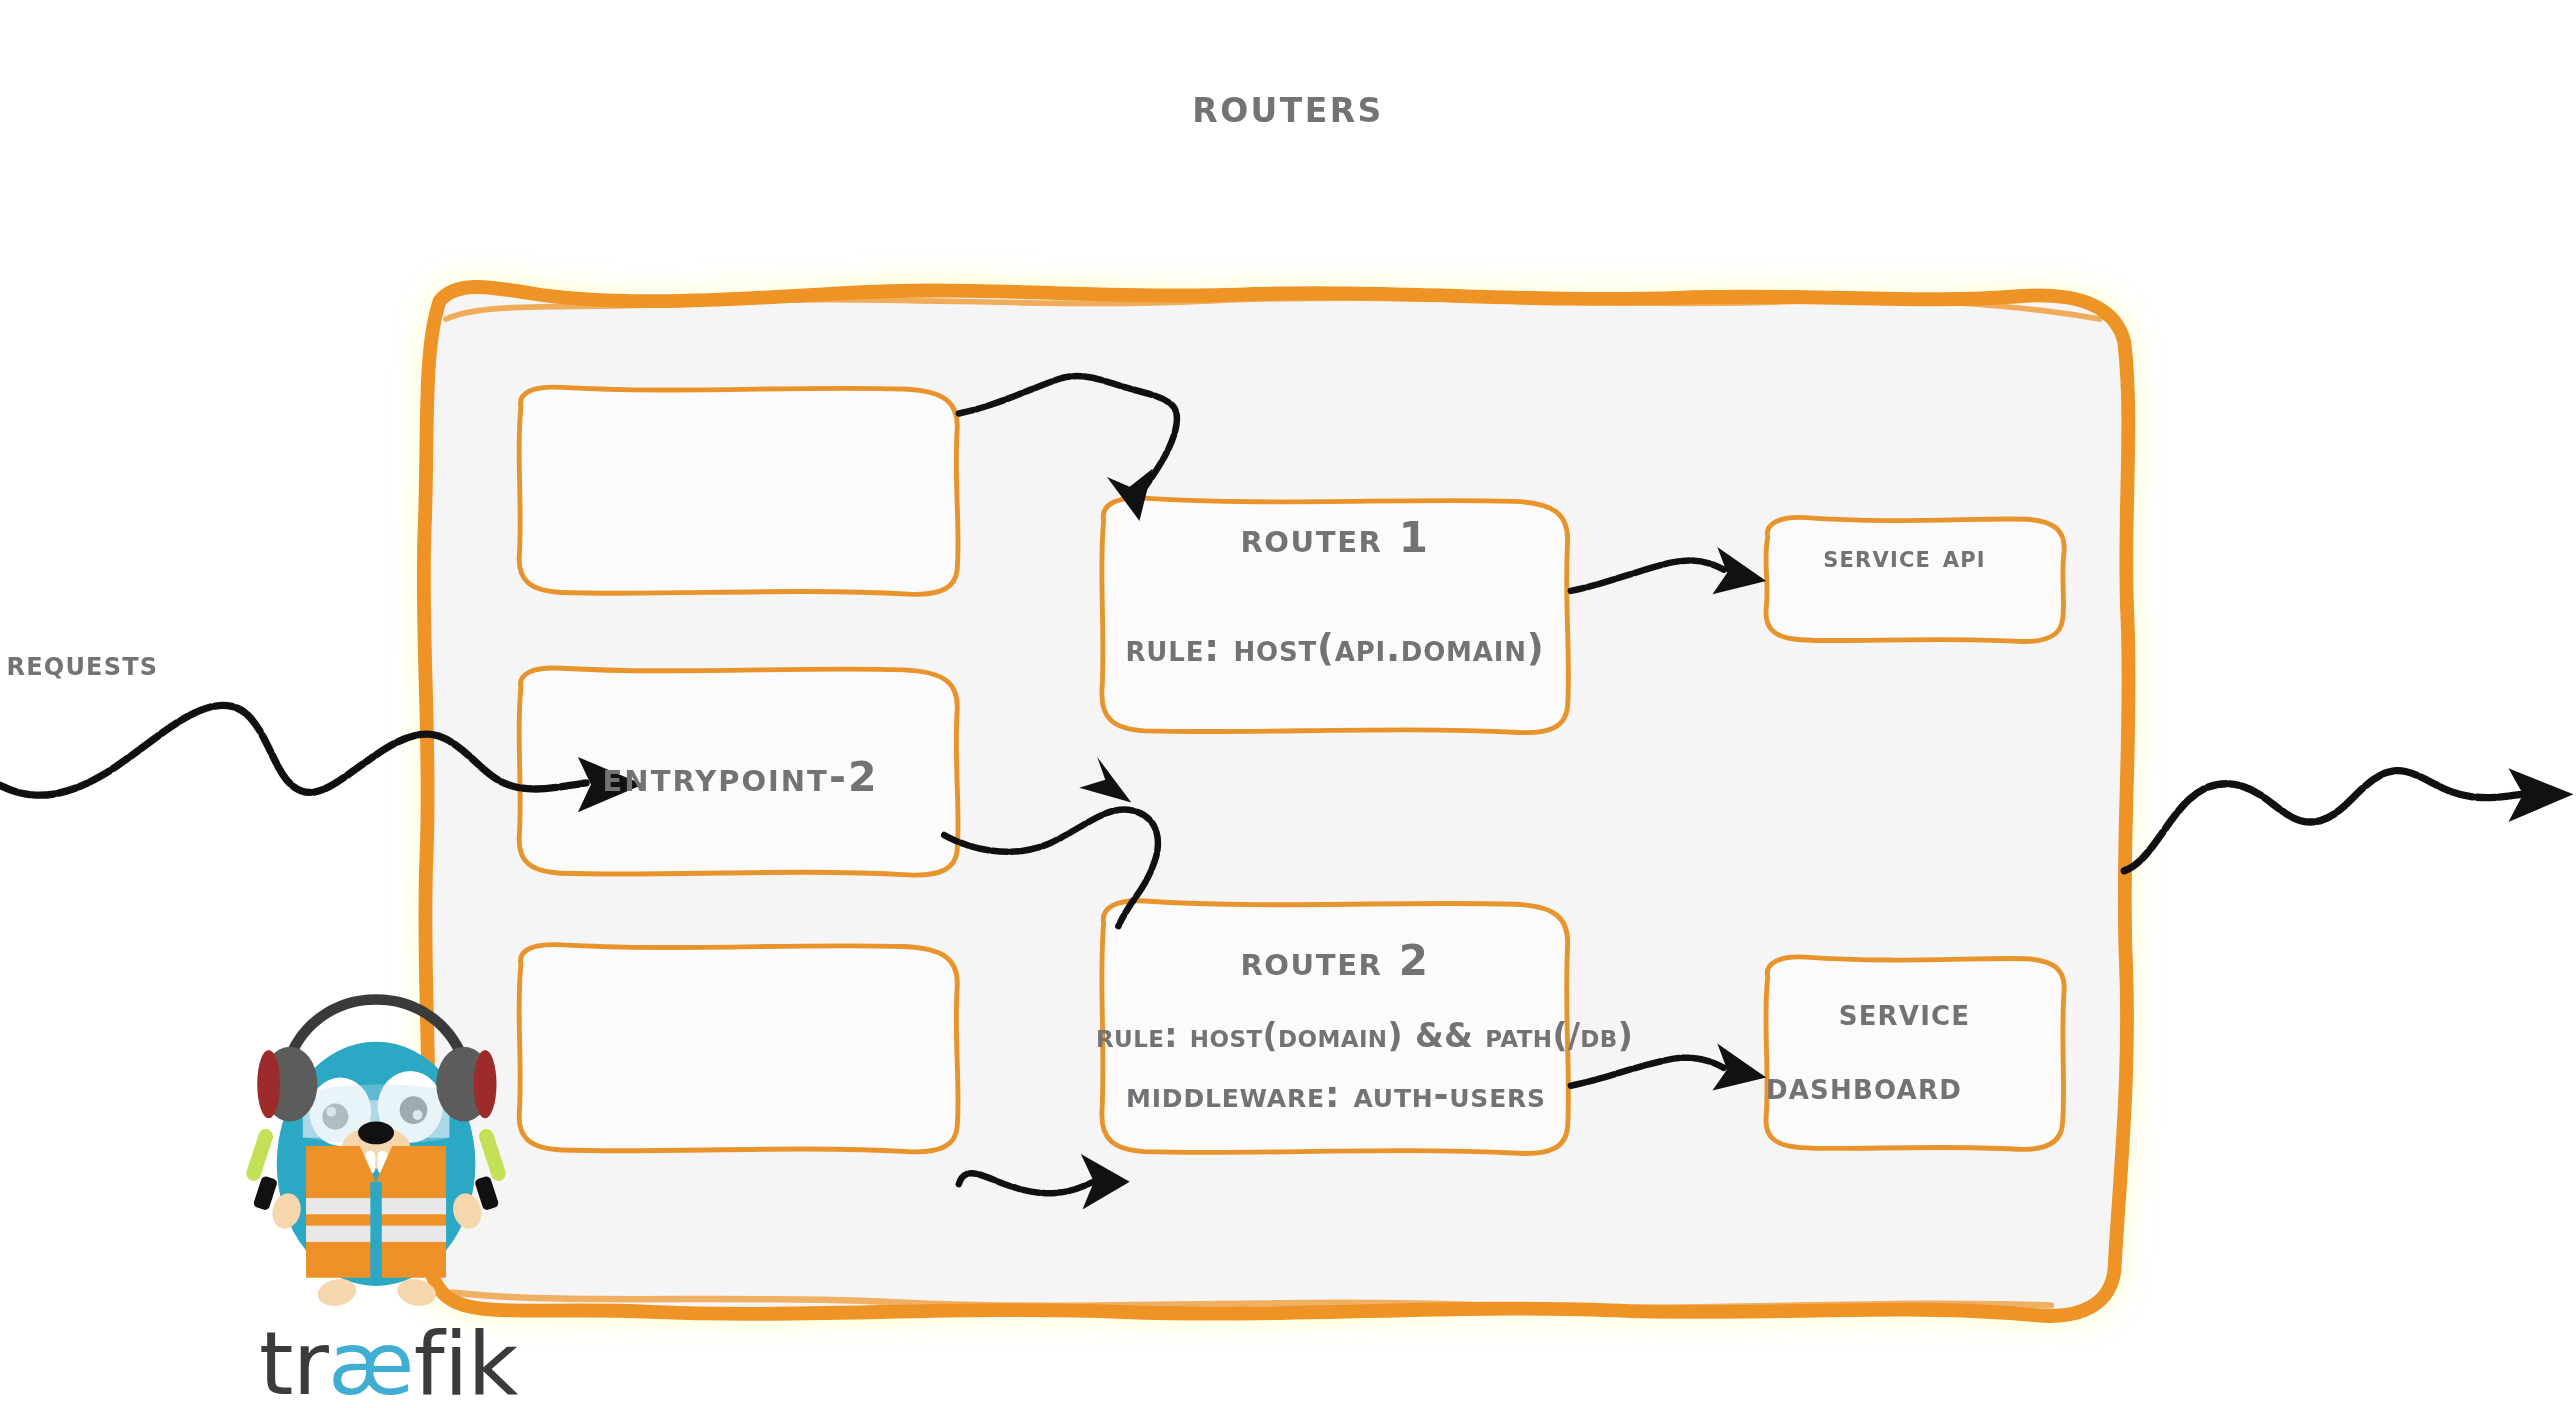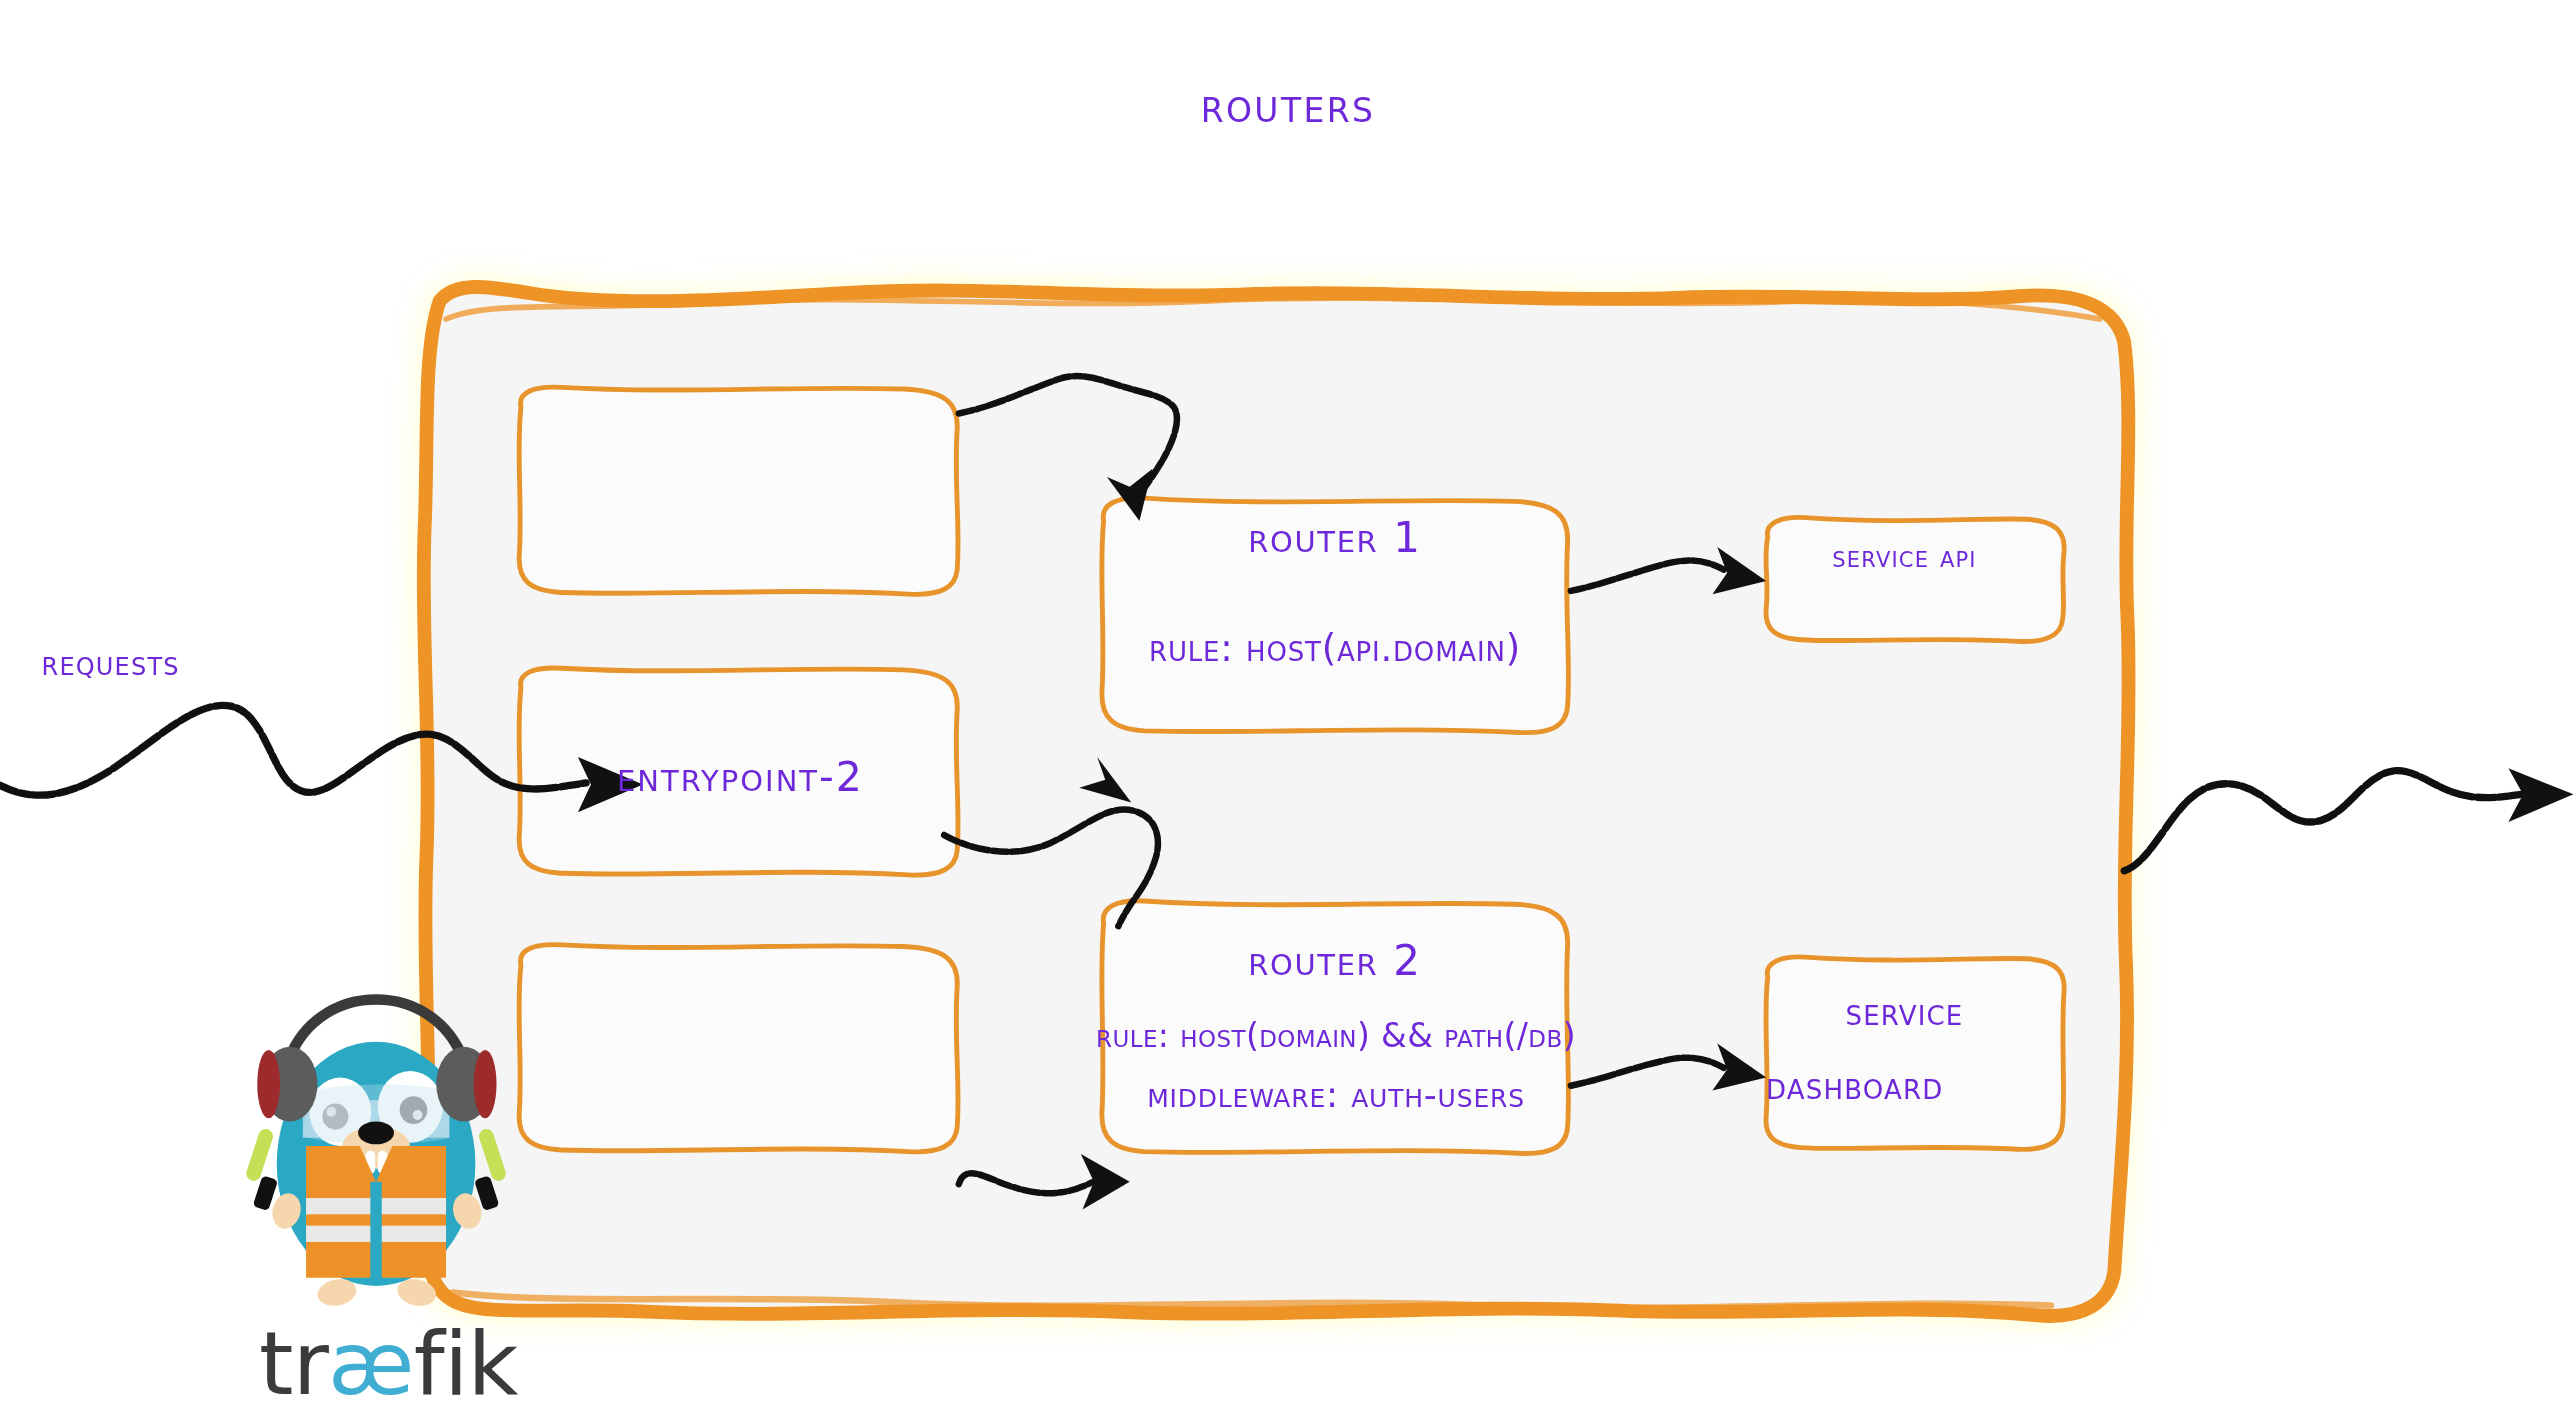--- a/index.html
+++ b/index.html
@@ -5,27 +5,27 @@
   html,body{margin:0;padding:0;background:#ffffff;}
   body{width:2576px;height:1408px;position:relative;overflow:hidden;
        font-family:"DejaVu Sans","Liberation Sans",sans-serif;}
 
   #stage{position:absolute;left:0;top:0;width:2576px;height:1408px;}
 
   svg.layer{position:absolute;left:0;top:0;width:2576px;height:1408px;overflow:visible;}
   #art{z-index:1;}
   #overlay{z-index:4;pointer-events:none;}
 
-  .txt{position:absolute;z-index:5;color:#6d28d9;white-space:nowrap;
+  .txt{position:absolute;z-index:5;color:#737373;white-space:nowrap;
        font-family:"DejaVu Sans","Liberation Sans",sans-serif;
-       font-weight:400;letter-spacing:0.4px;}
+       font-weight:700;letter-spacing:0.4px;}
   .sc{font-variant:small-caps;text-transform:lowercase;}
 
   #title{left:0;top:78px;width:2576px;text-align:center;font-size:47px;letter-spacing:2.4px;}
-  #requests-label{left:6.5px;top:643px;font-size:34px;letter-spacing:1.2px;margin-left:35px;}
+  #requests-label{left:6.5px;top:643px;font-size:34px;letter-spacing:1.2px;}
   #calls-label{left:2116px;top:721px;font-size:33px;letter-spacing:0.8px;}
 
   .ep-label{font-size:41px;letter-spacing:2px;text-align:center;}
   #ep1-label{left:529px;top:472px;width:423px;}
   #ep2-label{left:529px;top:753px;width:423px;}
   #ep3-label{left:529px;top:1030px;width:423px;}
 
   .box-line{text-align:center;}
   #r1-title{left:1107px;top:513px;width:456px;font-size:42px;letter-spacing:1.6px;}
   #r1-rule{left:1107px;top:627px;width:456px;font-size:37px;letter-spacing:0.8px;}

